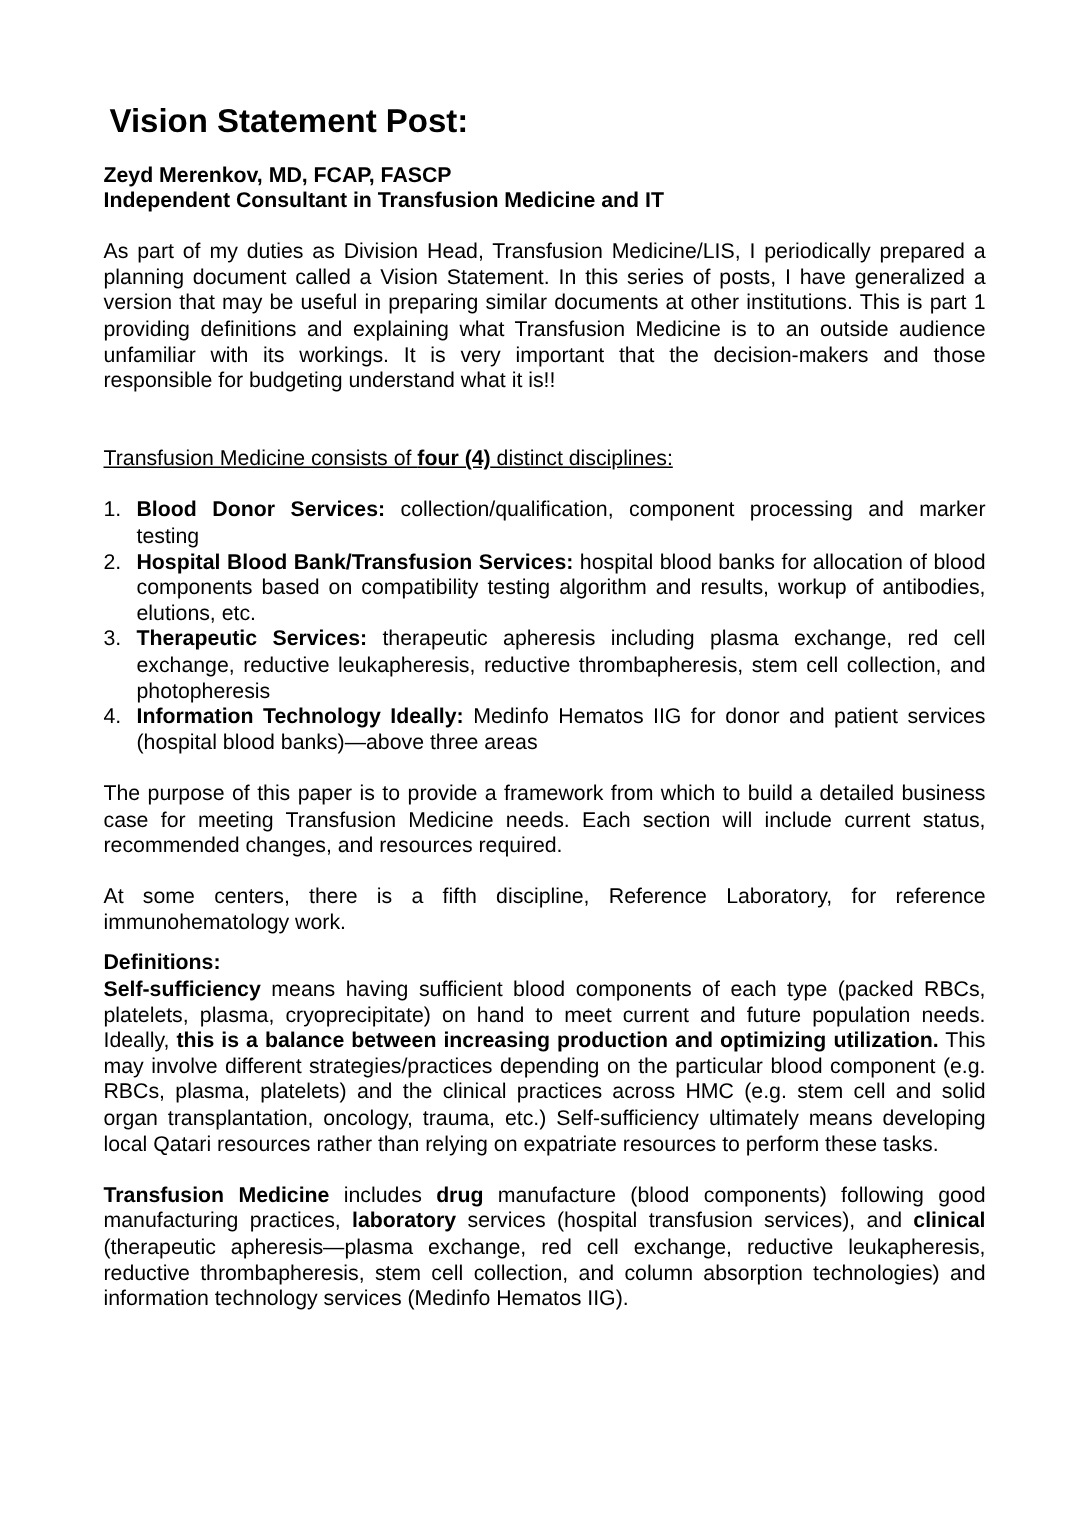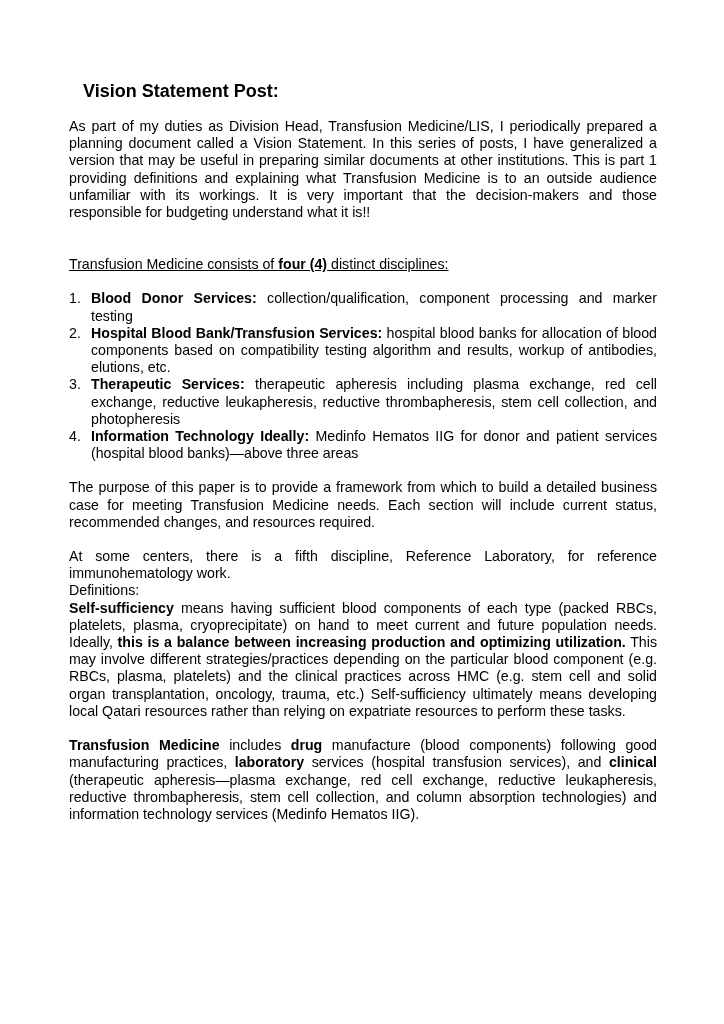--- a/index.html
+++ b/index.html
@@ -18,23 +18,23 @@
     .page {
       position: absolute;
       left: 69px;
       top: 67px;
       width: 588px;
       font-size: 14.2px;
       line-height: 17.2px;
     }
     .title {
       font-weight: bold;
-      font-size: 18px;
+      font-size: 22px;
       line-height: 20px;
-      margin: 14px;
+      margin: 4px;
     }
     .author {
       font-weight: bold;
       margin: 18px 0 0 0;
       line-height: 17px;
     }
     p {
       margin: 0;
       text-align: justify;
     }
@@ -50,33 +50,37 @@
       position: relative;
       padding-left: 22px;
       text-align: justify;
     }
     ol.disciplines li .num {
       position: absolute;
       left: 0;
       top: 0;
     }
     .def-heading {
-      font-weight: normal;
-      margin-top: 0;
+      font-weight: bold;
+      margin-top: 10px;
     }
   </style>
 </head>
 <body>
 
 <div class="page">
 
   <h1 class="title">
     <span>Vision Statement Post:</span><br>
   </h1>
 
+  <div class="author">
+    <span>Zeyd Merenkov, MD, FCAP, FASCP</span><br>
+    <span>Independent Consultant in Transfusion Medicine and IT</span>
+  </div>
 
   <p class="mt16">As part of my duties as Division Head, Transfusion Medicine/LIS, I periodically prepared a planning document called a Vision Statement.  In this series of posts, I have generalized a version that may be useful in preparing similar documents at other institutions.  This is part 1 providing definitions and explaining what Transfusion Medicine is to an outside audience unfamiliar with its workings.  It is very important that the decision-makers and those responsible for budgeting understand what it is!!</p>
 
   <p class="mt36"><span>Transfusion Medicine consists of </span><b>four (4)</b><span> distinct disciplines:</span></p>
 
   <ol class="disciplines">
     <li>
       <span class="num">1.</span><b>Blood Donor Services:</b><span> collection/qualification, component processing and marker testing</span>
     </li>
     <li>

